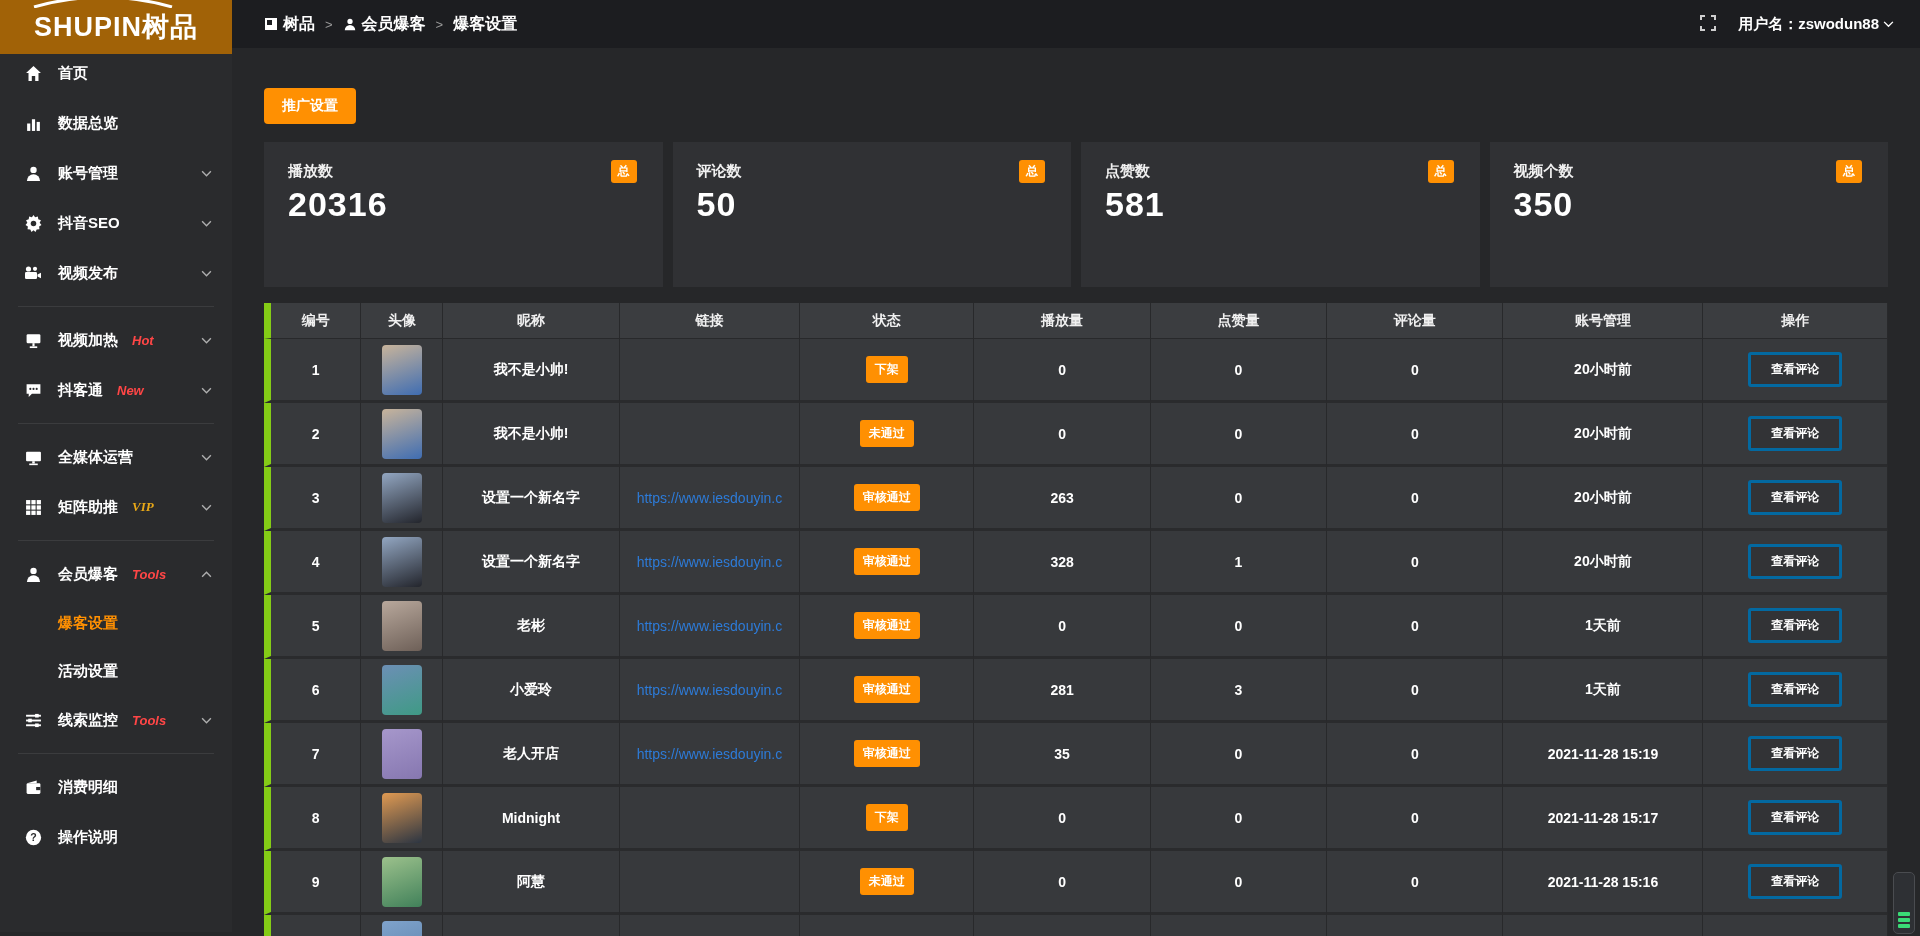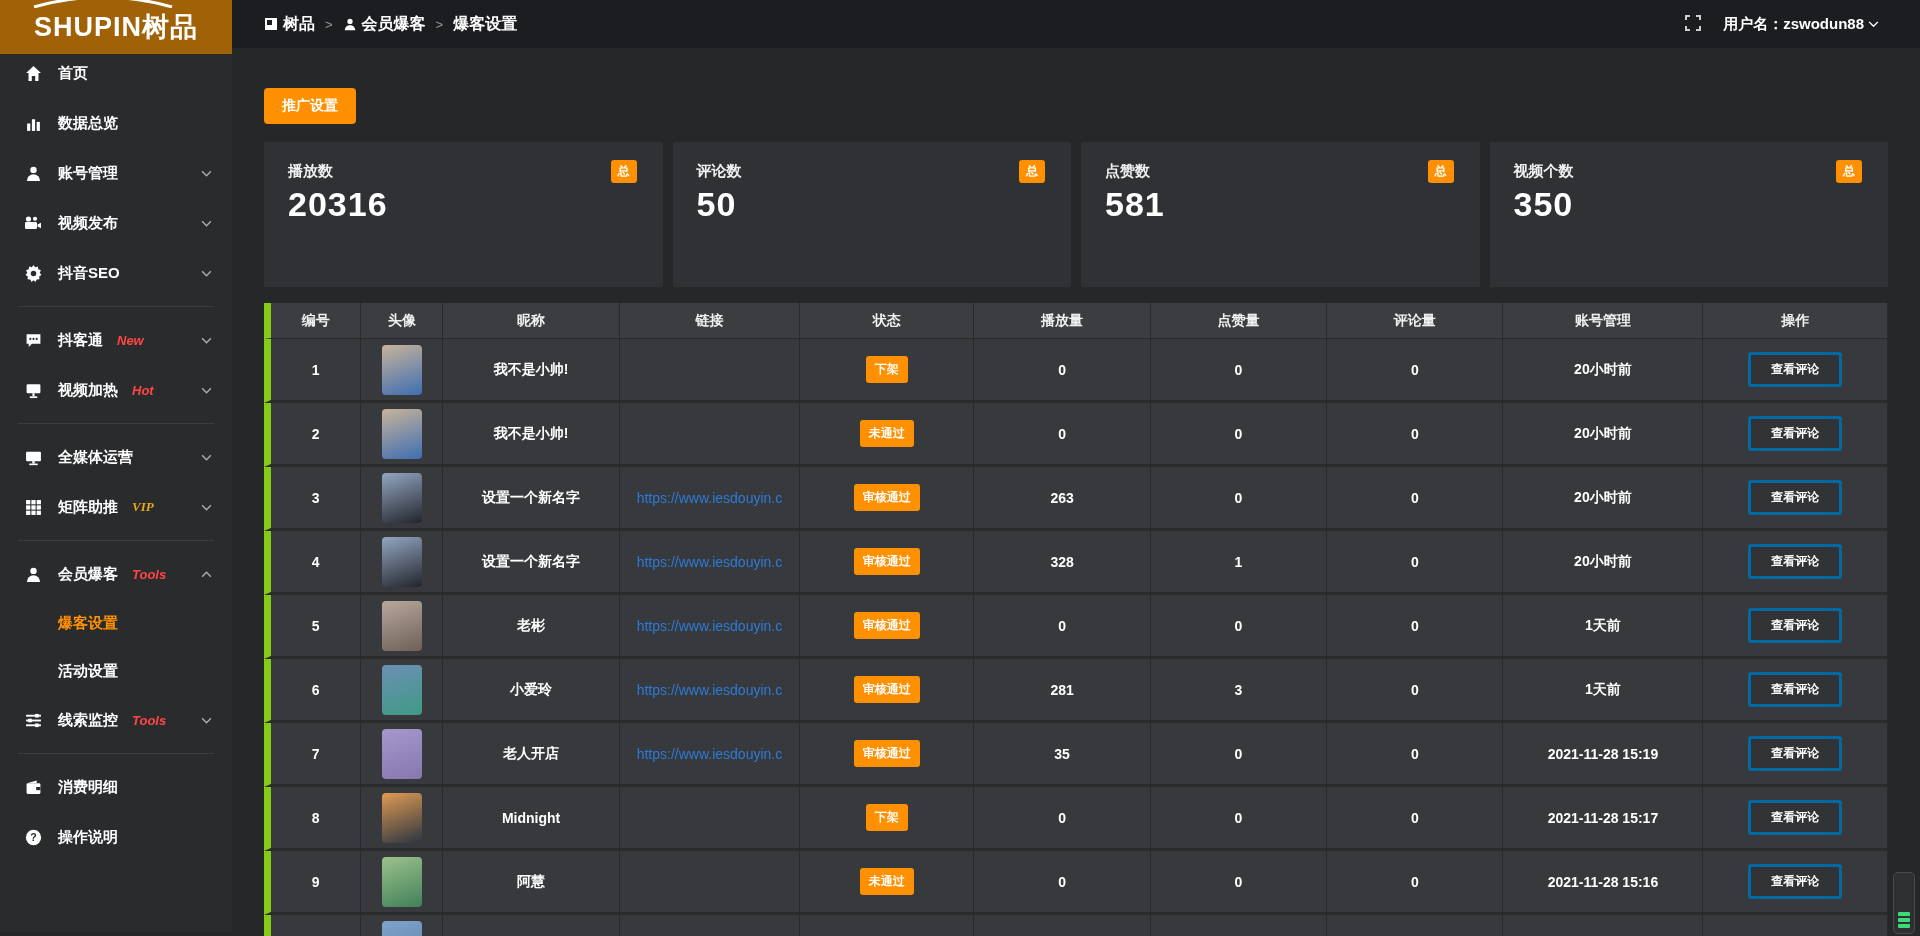--- a/index.html
+++ b/index.html
@@ -9,21 +9,21 @@
   
   .topbar { position:fixed; top:0; left:0; width:1920px; height:48px; background:#1c1d20;
     display:flex; align-items:center; z-index:30; }
   .logo { width:232px; height:60px; display:flex; align-items:center; justify-content:center;
     position:relative; background:#a16207; }
   .logo-arc { position:absolute; top:2px; left:28px; }
   .logo-text { font-size:27px; font-weight:800; letter-spacing:1px; margin-top:6px; white-space:nowrap; }
   .breadcrumb { display:flex; align-items:center; gap:10px; margin-left:32px; font-size:16px; font-weight:700; }
   .crumb { display:flex; align-items:center; gap:5px; cursor:pointer; }
   .crumb-sep { color:#9a9a9a; font-size:13px; font-weight:400; }
-  .topbar-right { margin-left:auto; display:flex; align-items:flex-start; gap:22px; padding-right:41px; }
+  .topbar-right { margin-left:auto; display:flex; align-items:flex-start; gap:22px; padding-right:26px; }
   .username { font-size:15px; font-weight:700; display:flex; align-items:center; gap:4px; cursor:pointer; }
 
   
   .sidebar { position:fixed; top:44px; left:0; width:232px; height:888px; background:#2a2b2d; z-index:20; }
   .menu { padding-top:4px; }
   .menu-item { height:50px; display:flex; align-items:center; padding:0 20px 0 24px; cursor:pointer;
     font-size:15px; font-weight:700; color:#fff; }
   .menu-item .icon { width:18px; height:18px; margin-right:16px; display:inline-flex;
     align-items:center; justify-content:center; flex:0 0 18px; }
   .menu-item .chev { margin-left:auto; opacity:.8; }
@@ -155,78 +155,78 @@
     <span class="mi-label">账号管理</span>
 
     <span class="chev">
           <svg width="11" height="7" viewBox="0 0 12 8">
             <path d="M1,1.5 L6,6.5 L11,1.5" stroke="#cfcfcf" stroke-width="1.6" fill="none"></path>
           </svg>
         </span>
   </div>
       <div class="menu-item">
     <span class="icon">
+          <svg width="17" height="17" viewBox="0 0 16 16">
+            <path d="M8 0 L9.5 2.2 L12.1 1.5 L12.5 4.1 L15 5 L13.8 7.4 L15.5 9.4 L13.3 10.9 L13.6 13.5 L11 13.6 L9.9 16 L8 14.4 L6.1 16 L5 13.6 L2.4 13.5 L2.7 10.9 L0.5 9.4 L2.2 7.4 L1 5 L3.5 4.1 L3.9 1.5 L6.5 2.2 Z" fill="#fff"></path>
+            <circle cx="8" cy="8" r="2.6" fill="#2a2b2d"></circle>
+          </svg>
+        </span>
+    <span class="mi-label">抖音SEO</span>
+
+    <span class="chev">
+          <svg width="11" height="7" viewBox="0 0 12 8">
+            <path d="M1,1.5 L6,6.5 L11,1.5" stroke="#cfcfcf" stroke-width="1.6" fill="none"></path>
+          </svg>
+        </span>
+  </div>
+      <div class="menu-item">
+    <span class="icon">
           <svg width="18" height="16" viewBox="0 0 18 14">
             <circle cx="4.5" cy="3" r="2.6" fill="#fff"></circle>
             <circle cx="11" cy="2.8" r="2.1" fill="#fff"></circle>
             <rect x="1" y="6" width="12" height="7" rx="1.2" fill="#fff"></rect>
             <path d="M13.5 8.5 L17 6.8 V12.2 L13.5 10.5 Z" fill="#fff"></path>
           </svg>
         </span>
     <span class="mi-label">视频发布</span>
 
     <span class="chev">
           <svg width="11" height="7" viewBox="0 0 12 8">
             <path d="M1,1.5 L6,6.5 L11,1.5" stroke="#cfcfcf" stroke-width="1.6" fill="none"></path>
           </svg>
         </span>
   </div>
-      <div class="menu-item">
-    <span class="icon">
-          <svg width="17" height="17" viewBox="0 0 16 16">
-            <path d="M8 0 L9.5 2.2 L12.1 1.5 L12.5 4.1 L15 5 L13.8 7.4 L15.5 9.4 L13.3 10.9 L13.6 13.5 L11 13.6 L9.9 16 L8 14.4 L6.1 16 L5 13.6 L2.4 13.5 L2.7 10.9 L0.5 9.4 L2.2 7.4 L1 5 L3.5 4.1 L3.9 1.5 L6.5 2.2 Z" fill="#fff"></path>
-            <circle cx="8" cy="8" r="2.6" fill="#2a2b2d"></circle>
-          </svg>
-        </span>
-    <span class="mi-label">抖音SEO</span>
-
-    <span class="chev">
-          <svg width="11" height="7" viewBox="0 0 12 8">
-            <path d="M1,1.5 L6,6.5 L11,1.5" stroke="#cfcfcf" stroke-width="1.6" fill="none"></path>
-          </svg>
-        </span>
-  </div>
       <div class="menu-divider"></div>
+      <div class="menu-item">
+    <span class="icon">
+          <svg width="17" height="17" viewBox="0 0 16 16">
+            <rect x="1.5" y="2" width="13" height="8.5" rx="1.2" fill="#fff"></rect>
+            <rect x="7" y="10.5" width="2" height="3" fill="#fff"></rect>
+            <rect x="4.5" y="13.5" width="7" height="1.6" fill="#fff"></rect>
+          </svg>
+        </span>
+    <span class="mi-label">视频加热</span>
+    <span class="menu-tag tag-red">Hot</span>
+    <span class="chev">
+          <svg width="11" height="7" viewBox="0 0 12 8">
+            <path d="M1,1.5 L6,6.5 L11,1.5" stroke="#cfcfcf" stroke-width="1.6" fill="none"></path>
+          </svg>
+        </span>
+  </div>
       <div class="menu-item">
     <span class="icon">
           <svg width="17" height="17" viewBox="0 0 16 16">
             <path d="M1.5 2 H14.5 V11 H6.5 L3.5 14 V11 H1.5 Z" fill="#fff"></path>
             <circle cx="5" cy="6.5" r="1" fill="#2a2b2d"></circle>
             <circle cx="8" cy="6.5" r="1" fill="#2a2b2d"></circle>
             <circle cx="11" cy="6.5" r="1" fill="#2a2b2d"></circle>
           </svg>
         </span>
     <span class="mi-label">抖客通</span>
     <span class="menu-tag tag-red">New</span>
-    <span class="chev">
-          <svg width="11" height="7" viewBox="0 0 12 8">
-            <path d="M1,1.5 L6,6.5 L11,1.5" stroke="#cfcfcf" stroke-width="1.6" fill="none"></path>
-          </svg>
-        </span>
-  </div>
-      <div class="menu-item">
-    <span class="icon">
-          <svg width="17" height="17" viewBox="0 0 16 16">
-            <rect x="1.5" y="2" width="13" height="8.5" rx="1.2" fill="#fff"></rect>
-            <rect x="7" y="10.5" width="2" height="3" fill="#fff"></rect>
-            <rect x="4.5" y="13.5" width="7" height="1.6" fill="#fff"></rect>
-          </svg>
-        </span>
-    <span class="mi-label">视频加热</span>
-    <span class="menu-tag tag-red">Hot</span>
     <span class="chev">
           <svg width="11" height="7" viewBox="0 0 12 8">
             <path d="M1,1.5 L6,6.5 L11,1.5" stroke="#cfcfcf" stroke-width="1.6" fill="none"></path>
           </svg>
         </span>
   </div>
       <div class="menu-divider"></div>
       <div class="menu-item">
     <span class="icon">
           <svg width="17" height="17" viewBox="0 0 16 16">

